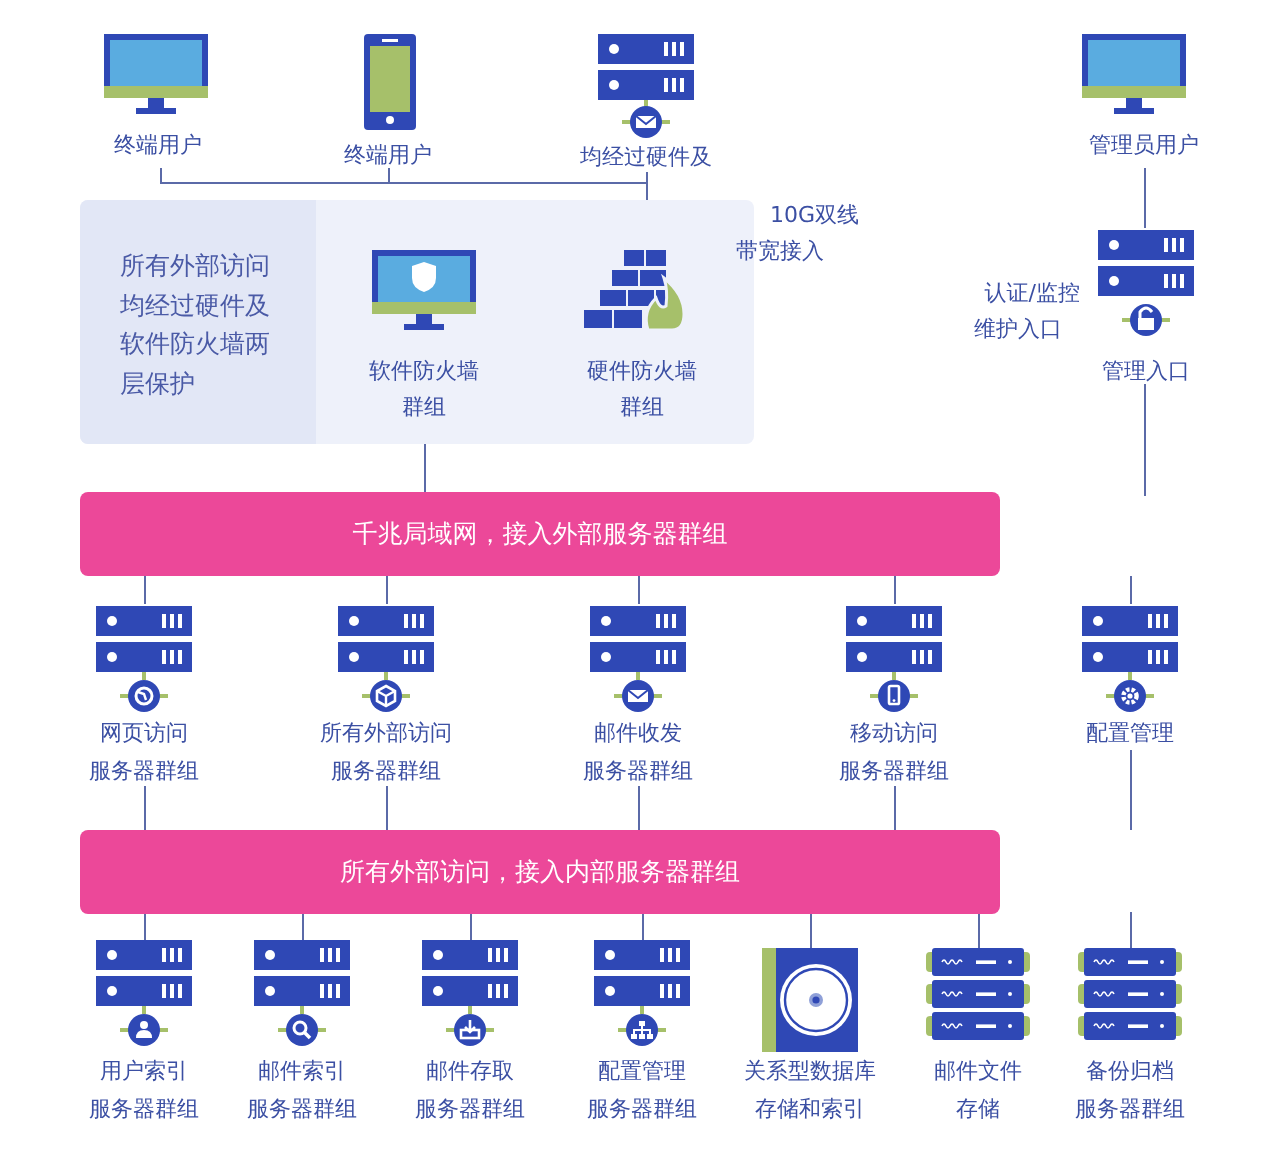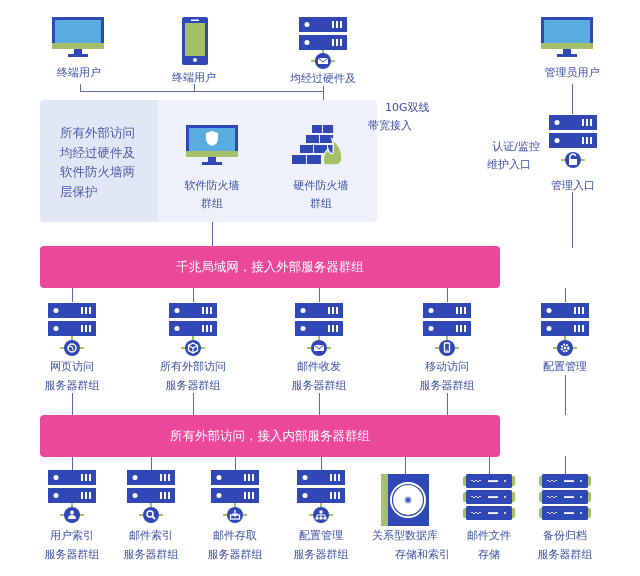--- a/index.html
+++ b/index.html
@@ -370,21 +370,21 @@
       <svg width="48" height="52" viewBox="0 0 48 52">
       <rect x="0" y="0" width="7" height="52" fill="#a6c06a"></rect>
       <rect x="7" y="0" width="41" height="52" fill="#2f48b5"></rect>
       <circle cx="27" cy="26" r="18" fill="#ffffff"></circle>
       <circle cx="27" cy="26" r="15.5" fill="none" stroke="#2f48b5" stroke-width="1.2"></circle>
       <circle cx="27" cy="26" r="3.5" fill="#8fa0d8"></circle>
       <circle cx="27" cy="26" r="1.8" fill="#2f48b5"></circle>
     </svg>
     </div>
     <div class="label" style="left: 360px; width: 90px; top: 527px;">关系型数据库</div>
-    <div class="label" style="left: 360px; width: 90px; top: 546px; text-align: right;">存储和索引</div>
+    <div class="label" style="left: 360px; width: 90px; top: 546px;">存储和索引</div>
     <div class="abs" style="left: 463px; top: 474px;">
       <svg width="52" height="48" viewBox="0 0 52 48">
         <rect x="0" y="2" width="52" height="10" rx="2" fill="#a6c06a"></rect>
             <rect x="3" y="0" width="46" height="14" rx="1.5" fill="#2f48b5"></rect>
             <path d="M8 7 q1 -2 2 0 q1 2 2 0 q1 -2 2 0 q1 2 2 0 q1 -2 2 0" stroke="#fff" stroke-width="0.8" fill="none"></path>
             <rect x="25" y="6.2" width="10" height="1.8" fill="#fff"></rect>
             <circle cx="42" cy="7" r="1" fill="#fff"></circle>
         <rect x="0" y="18" width="52" height="10" rx="2" fill="#a6c06a"></rect>
             <rect x="3" y="16" width="46" height="14" rx="1.5" fill="#2f48b5"></rect>
             <path d="M8 23 q1 -2 2 0 q1 2 2 0 q1 -2 2 0 q1 2 2 0 q1 -2 2 0" stroke="#fff" stroke-width="0.8" fill="none"></path>

